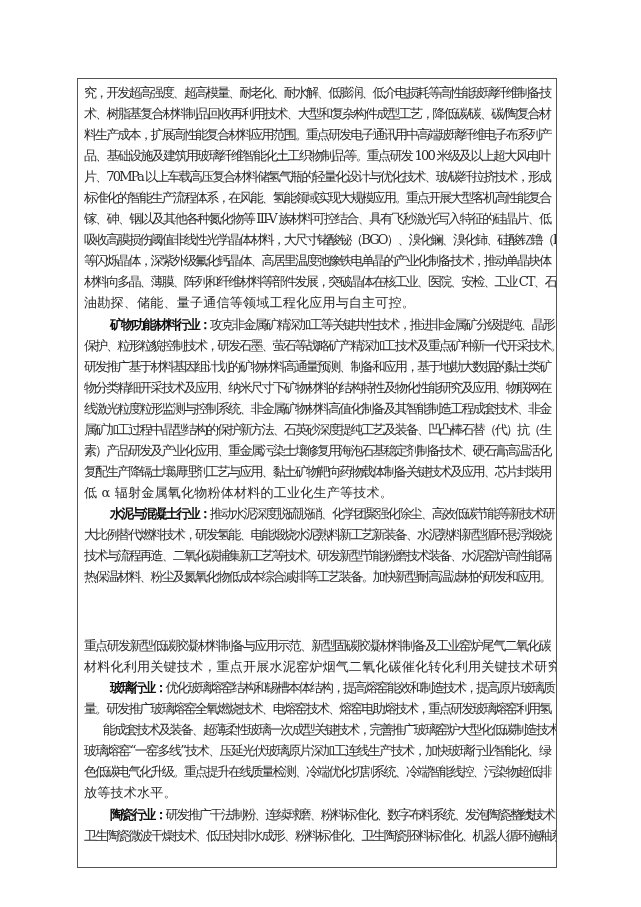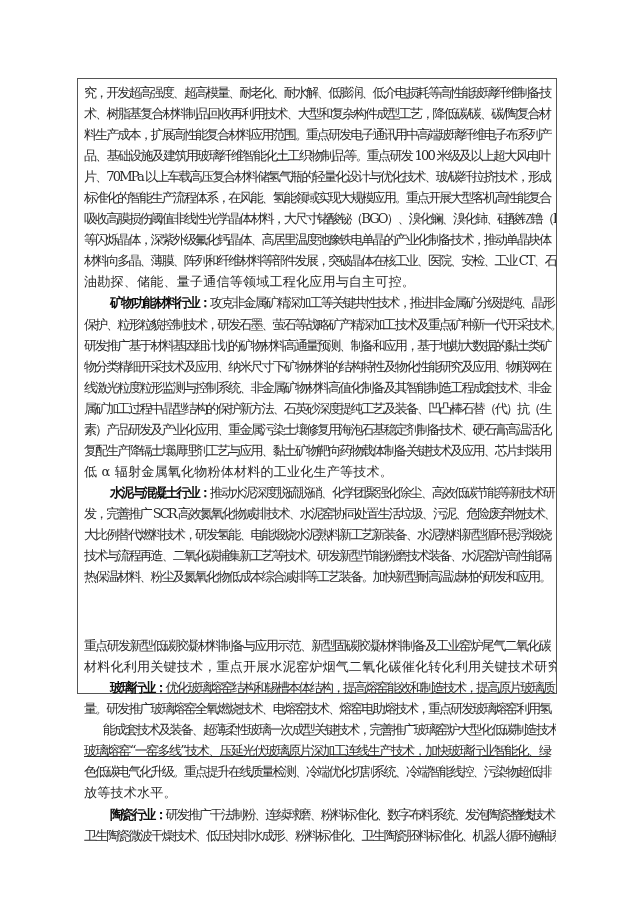--- a/index.html
+++ b/index.html
@@ -4,21 +4,21 @@
 <style>
   html, body { margin: 0; padding: 0; }
   body {
     width: 641px; height: 907px; background: #ffffff;
     position: relative; overflow: hidden;
     font-family: "DejaVu Serif", "Liberation Serif", serif;
     color: #2a2a2a;
   }
   .frame {
     position: absolute; left: 77px; top: 78px;
-    width: 480px; height: 616px;
+    width: 480px; height: 790px;
     border: 1px solid #555;
     box-sizing: border-box;
     padding: 3px 0 0 6px;
   }
   .line {
     height: 21.05px; line-height: 21.05px;
     font-size: 13.1px; white-space: nowrap;
     letter-spacing: 0.15px;
     overflow: hidden;
   }
@@ -34,43 +34,43 @@
 </head>
 <body>
 
 <div class="frame" id="frame">
     <div class="line" style="letter-spacing: -1.99286px;"><span>究，开发超高强度、超高模量、耐老化、耐水解、低膨润、低介电损耗等高性能玻璃纤维制备技</span></div>
     <div class="line" style="letter-spacing: -1.85px;"><span>术、树脂基复合材料制品回收再利用技术、大型和复杂构件成型工艺，降低碳/碳、碳/陶复合材</span></div>
     <div class="line" style="letter-spacing: -1.99286px;"><span>料生产成本，扩展高性能复合材料应用范围。重点研发电子通讯用中高端玻璃纤维电子布系列产</span></div>
     <div class="line" style="letter-spacing: -1.78182px;"><span>品、基础设施及建筑用玻璃纤维智能化土工织物制品等。重点研发 100 米级及以上超大风电叶</span></div>
     <div class="line" style="letter-spacing: -1.91667px;"><span>片、70MPa 以上车载高压复合材料储氢气瓶的轻量化设计与优化技术、玻/碳纤拉挤技术，形成</span></div>
     <div class="line" style="letter-spacing: -1.99286px;"><span>标准化的智能生产流程体系，在风能、氢能领域实现大规模应用。重点开展大型客机高性能复合</span></div>
+    <div class="line" style="letter-spacing: -1.76304px;"><span>镓、砷、铟以及其他各种氮化物等 III-V 族材料可控结合、具有飞秒激光写入特征的硅晶片、低</span></div>
     <div class="line" style="letter-spacing: -2px;"><span>吸收高膜损伤阈值非线性光学晶体材料，大尺寸锗酸铋（BGO）、溴化镧、溴化铈、硅酸钇镥（LYSO）</span></div>
     <div class="line" style="letter-spacing: -1.99286px;"><span>等闪烁晶体，深紫外级氟化钙晶体、高居里温度弛豫铁电单晶的产业化制备技术，推动单晶块体</span></div>
     <div class="line" style="letter-spacing: -2px;"><span>材料向多晶、薄膜、阵列和纤维材料等部件发展，突破晶体在核工业、医院、安检、工业 CT、石</span></div>
     <div class="line"><span>油勘探、储能、量子通信等领域工程化应用与自主可控。</span></div>
     <div class="line indent" style="letter-spacing: -2px;"><span class="bold">矿物功能材料行业：</span><span>攻克非金属矿精深加工等关键共性技术，推进非金属矿分级提纯、晶形</span></div>
     <div class="line" style="letter-spacing: -2px;"><span>保护、粒形粒貌控制技术，研发石墨、萤石等战略矿产精深加工技术及重点矿种新一代开采技术。</span></div>
     <div class="line" style="letter-spacing: -1.99286px;"><span>研发推广基于材料基因组计划的矿物材料高通量预测、制备和应用，基于地勘大数据的黏土类矿</span></div>
     <div class="line" style="letter-spacing: -1.99286px;"><span>物分类精细开采技术及应用、纳米尺寸下矿物材料的结构特性及物化性能研究及应用、物联网在</span></div>
     <div class="line" style="letter-spacing: -1.99286px;"><span>线激光粒度粒形监测与控制系统、非金属矿物材料高值化制备及其智能制造工程成套技术、非金</span></div>
     <div class="line" style="letter-spacing: -1.99286px;"><span>属矿加工过程中晶型结构的保护新方法、石英砂深度提纯工艺及装备、凹凸棒石替（代）抗（生</span></div>
     <div class="line" style="letter-spacing: -1.99286px;"><span>素）产品研发及产业化应用、重金属污染土壤修复用海泡石基稳定剂制备技术、硬石膏高温活化</span></div>
     <div class="line" style="letter-spacing: -1.99286px;"><span>复配生产降镉土壤调理剂工艺与应用、黏土矿物靶向药物载体制备关键技术及应用、芯片封装用</span></div>
     <div class="line"><span>低 α 辐射金属氧化物粉体材料的工业化生产等技术。</span></div>
     <div class="line indent" style="letter-spacing: -2px;"><span class="bold">水泥与混凝土行业：</span><span>推动水泥深度脱硫脱硝、化学团聚强化除尘、高效低碳节能等新技术研</span></div>
-    <div class="line" style="letter-spacing: -2px;"><span>发，完善推广 SCR 高效氮氧化物减排技术、水泥窑协同处置生活垃圾、污泥、危险废弃物技术、</span></div>
     <div class="line" style="letter-spacing: -1.99286px;"><span>大比例替代燃料技术，研发氢能、电能煅烧水泥熟料新工艺新装备、水泥熟料新型循环悬浮煅烧</span></div>
     <div class="line" style="letter-spacing: -1.99286px;"><span>技术与流程再造、二氧化碳捕集新工艺等技术。研发新型节能粉磨技术装备、水泥窑炉高性能隔</span></div>
     <div class="line" style="letter-spacing: -1.99286px;"><span>热保温材料、粉尘及氮氧化物低成本综合减排等工艺装备。加快新型耐高温滤材的研发和应用。</span></div>
     <div class="line" style="letter-spacing: -1.72805px; margin-top: 48px;"><span>重点研发新型低碳胶凝材料制备与应用示范、新型固碳胶凝材料制备及工业窑炉尾气二氧化碳</span></div>
     <div class="line"><span>材料化利用关键技术，重点开展水泥窑炉烟气二氧化碳催化转化利用关键技术研究。</span></div>
     <div class="line indent" style="letter-spacing: -2px;"><span class="bold">玻璃行业：</span><span>优化玻璃熔窑结构和锡槽本体结构，提高熔窑能效和制造技术，提高原片玻璃质</span></div>
     <div class="line" style="letter-spacing: -1.99286px;"><span>量。研发推广玻璃熔窑全氧燃烧技术、电熔窑技术、熔窑电助熔技术，重点研发玻璃熔窑利用氢</span></div>
     <div class="line" style="letter-spacing: -1.99286px; margin-left: 19px;"><span>能成套技术及装备、超薄柔性玻璃一次成型关键技术，完善推广玻璃窑炉大型化低碳制造技术、</span></div>
-    <div class="line" style="letter-spacing: -1.68333px; text-decoration: underline;"><span>玻璃熔窑“一窑多线”技术、压延光伏玻璃原片深加工连线生产技术，加快玻璃行业智能化、绿</span></div>
+    <div class="line" style="letter-spacing: -1.68333px;"><span>玻璃熔窑“一窑多线”技术、压延光伏玻璃原片深加工连线生产技术，加快玻璃行业智能化、绿</span></div>
     <div class="line" style="letter-spacing: -1.99286px;"><span>色低碳电气化升级。重点提升在线质量检测、冷端优化切割系统、冷端智能线控、污染物超低排</span></div>
     <div class="line"><span>放等技术水平。</span></div>
     <div class="line indent" style="letter-spacing: -2px;"><span class="bold">陶瓷行业：</span><span>研发推广干法制粉、连续球磨、粉料标准化、数字布料系统、发泡陶瓷整线技术、</span></div>
     <div class="line" style="letter-spacing: -1.99286px;"><span>卫生陶瓷微波干燥技术、低压快排水成形、粉料标准化、卫生陶瓷胚料标准化、机器人循环施釉系</span></div>
   </div>
 
 <div class="pageno">- 17 -</div>
 
 </body></html>

